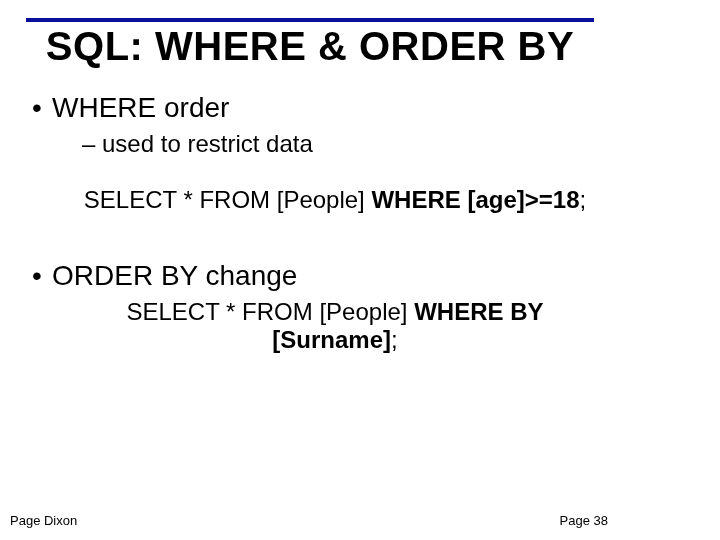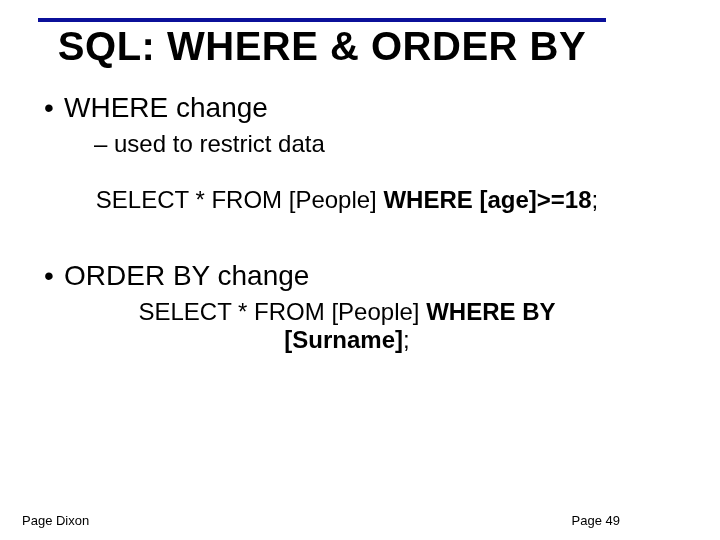--- a/index.html
+++ b/index.html
@@ -11,21 +11,20 @@
     font-family: Arial, Helvetica, sans-serif;
     color: #000;
     overflow: hidden;
     position: relative;
   }
   .slide {
     width: 620px;
     height: 540px;
     position: relative;
     box-sizing: border-box;
-    margin-left: 12px;
   }
   .rule {
     position: absolute;
     top: 18px;
     left: 26px;
     right: 26px;
     height: 4px;
     background: #0b109a;
   }
   .title {
@@ -82,33 +81,33 @@
 </head>
 <body>
 
 <div class="slide">
   <div class="rule"></div>
   <div class="title">SQL: WHERE &amp; ORDER BY</div>
 
   <div class="body">
 
     <div class="bullet1">
-      <span class="dot">•</span><span>WHERE change</span>
+      <span class="dot">•</span><span>WHERE order</span>
     </div>
     <div class="bullet2">– used to restrict data</div>
     <div class="code">
       <span>SELECT * FROM [People] </span><span class="bold">WHERE [age]&gt;=18</span><span>;</span>
     </div>
 
     <div class="gap"></div>
 
     <div class="bullet1">
       <span class="dot">•</span><span>ORDER BY change</span>
     </div>
     <div class="code">
       <span>SELECT * FROM [People] </span><span class="bold">WHERE BY [Surname]</span><span>;</span>
     </div>
 
   </div>
 
   <div class="footer-left">Page Dixon</div>
-  <div class="footer-right">Page 49</div>
+  <div class="footer-right">Page 38</div>
 </div>
 
 </body></html>

